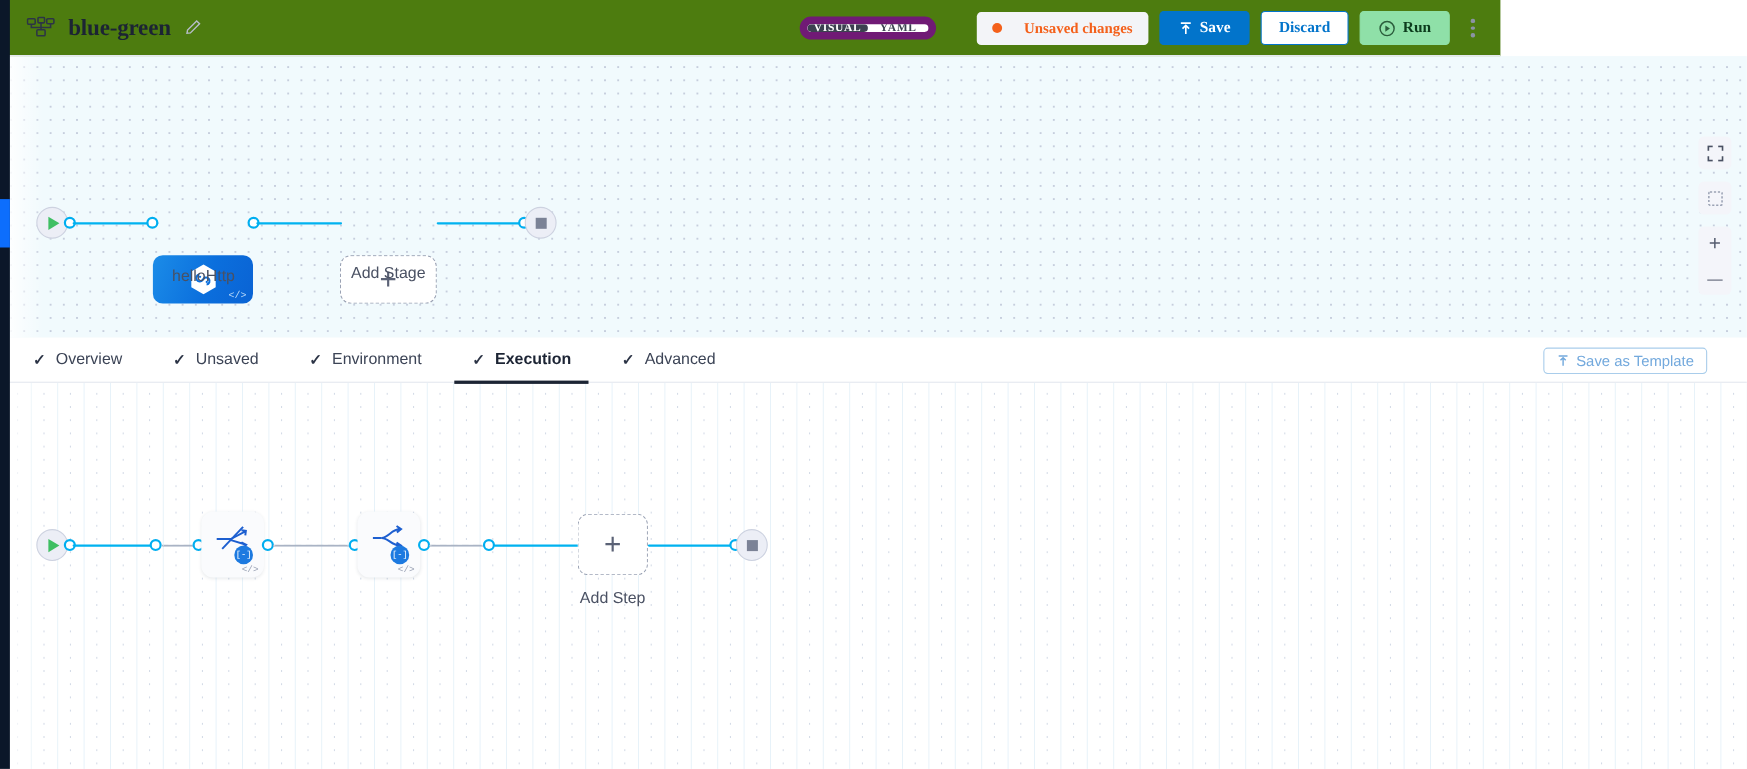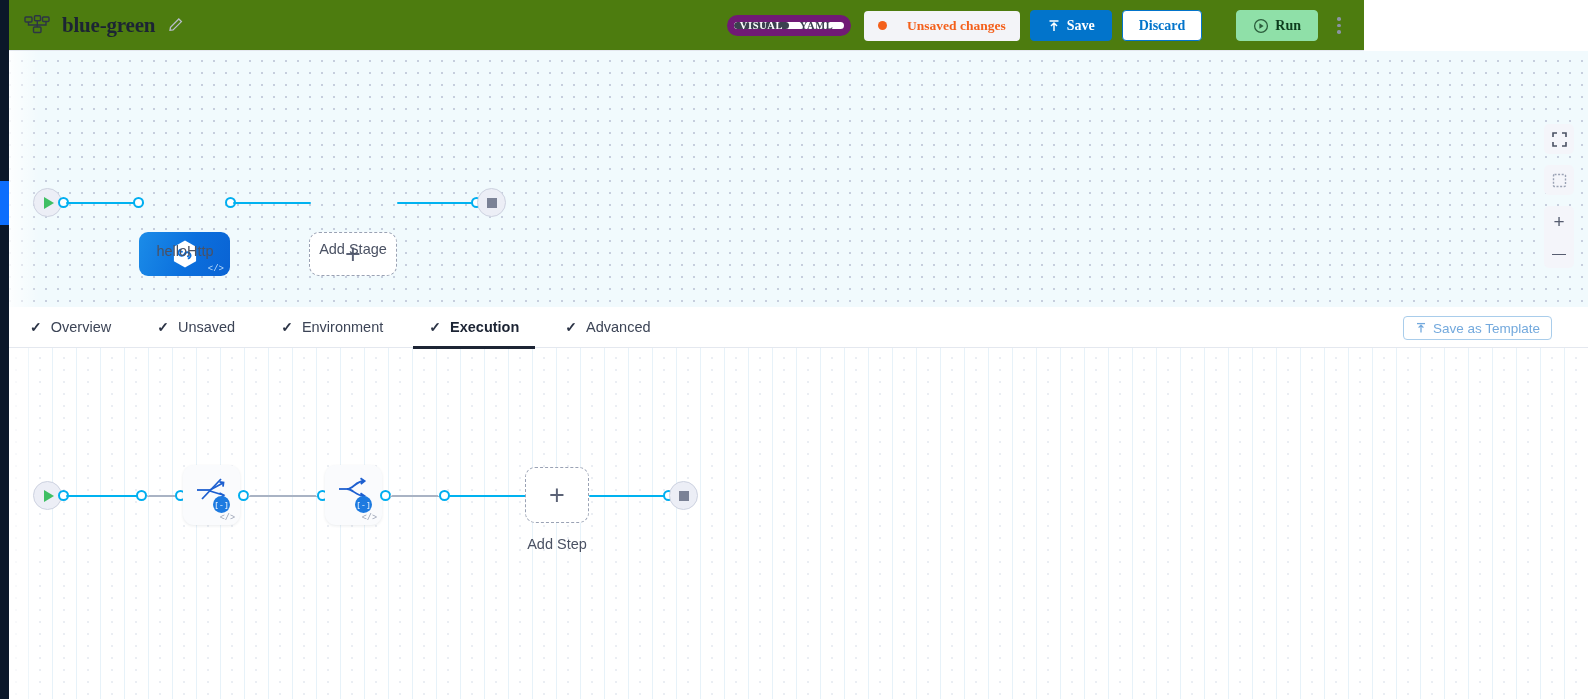--- a/index.html
+++ b/index.html
@@ -72,21 +72,21 @@
   }
   .dot-orange { width: 9px; height: 9px; border-radius: 50%; background: #f4601b; }
   .btn {
     height: 31px; border-radius: 4px;
     display: flex; align-items: center; justify-content: center; gap: 6px;
     font-size: 14px; font-weight: bold; cursor: pointer;
     padding: 0 16px;
   }
   #save-button { background: #0274cb; color: #fff; border: 1px solid #0274cb; }
   #discard-button { background: #fff; color: #0274cb; border: 1px solid #0274cb; }
-  #run-button { background: #8fe0a8; color: #0c3b1c; border: 1px solid #8fe0a8; margin-left: 24px; }
+  #run-button { background: #8fe0a8; color: #0c3b1c; border: 1px solid #8fe0a8; }
   #kebab-button {
     width: 22px; height: 32px; display: flex; flex-direction: column;
     align-items: center; justify-content: center; gap: 3px; cursor: pointer;
   }
   #kebab-button i { width: 3.5px; height: 3.5px; border-radius: 50%; background: #8b93a4; display:block; }
 
   
   #top-canvas {
     position: absolute; left: 0; top: 51px;
     width: 1588px; height: 256px;

